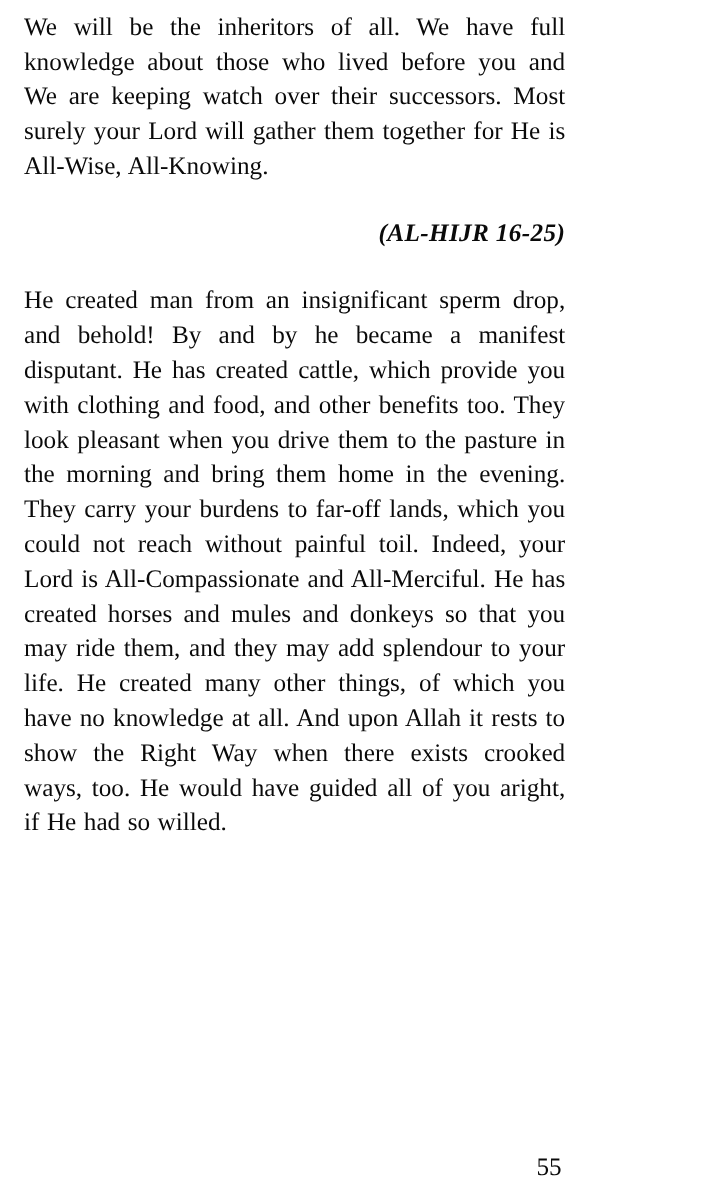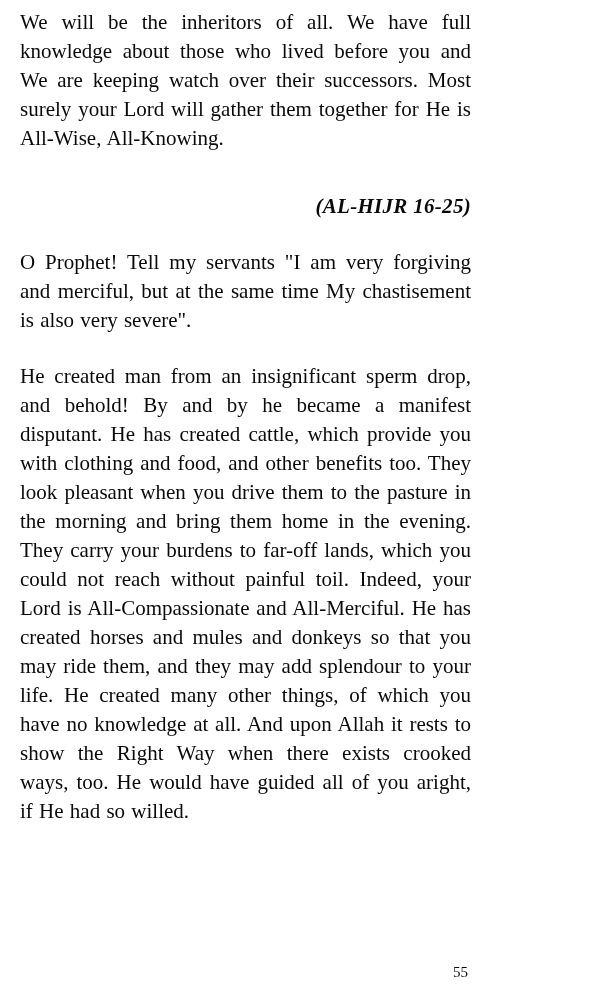--- a/index.html
+++ b/index.html
@@ -32,42 +32,41 @@
   }
   .para + .para {
     margin-top: 27px;
   }
   .citation {
     font-size: 21px;
     line-height: 29px;
     font-weight: bold;
     font-style: italic;
     text-align: right;
-    margin: 39px 0 27px 0;
+    margin: 27px 0 27px 0;
     letter-spacing: 0.3px;
   }
   .page-number {
     position: absolute;
     bottom: 12px;
     right: 28px;
-    font-size: 15px;
+    font-size: 21px;
     line-height: 24px;
     text-align: center;
   }
 </style>
 </head>
 <body>
 
 <div class="page">
 
   <p class="para">We will be the inheritors of all. We have full knowledge about those who lived before you and We are keeping watch over their successors. Most surely your Lord will gather them together for He is All-Wise, All-Knowing.</p>
 
   <p class="citation">(AL-HIJR 16-25)</p>
 
-  <p class="para">O Prophet! Tell my servants "I am very forgiving and merciful, but at the same time My chastisement is also very severe".</p>
 
 
   <p class="para">He created man from an insignificant sperm drop, and behold! By and by he became a manifest disputant. He has created cattle, which provide you with clothing and food, and other benefits too. They look pleasant when you drive them to the pasture in the morning and bring them home in the evening. They carry your burdens to far-off lands, which you could not reach without painful toil. Indeed, your Lord is All-Compassionate and All-Merciful. He has created horses and mules and donkeys so that you may ride them, and they may add splendour to your life. He created many other things, of which you have no knowledge at all. And upon Allah it rests to show the Right Way when there exists crooked ways, too. He would have guided all of you aright, if He had so willed.</p>
 
 
   <div class="page-number">55</div>
 
 </div>
 
 </body></html>

